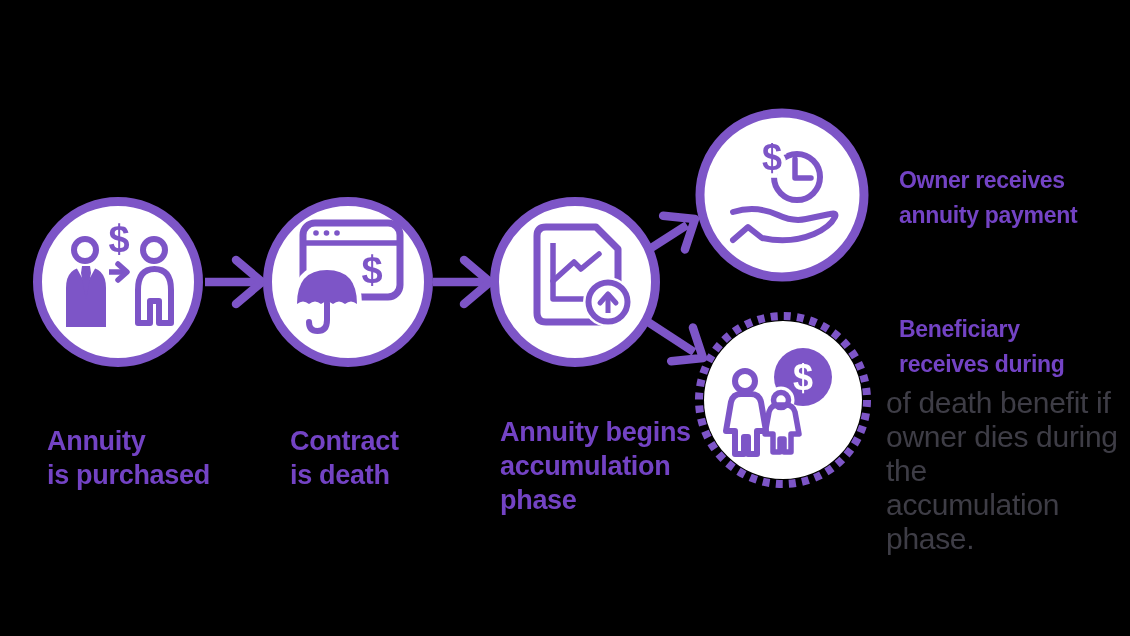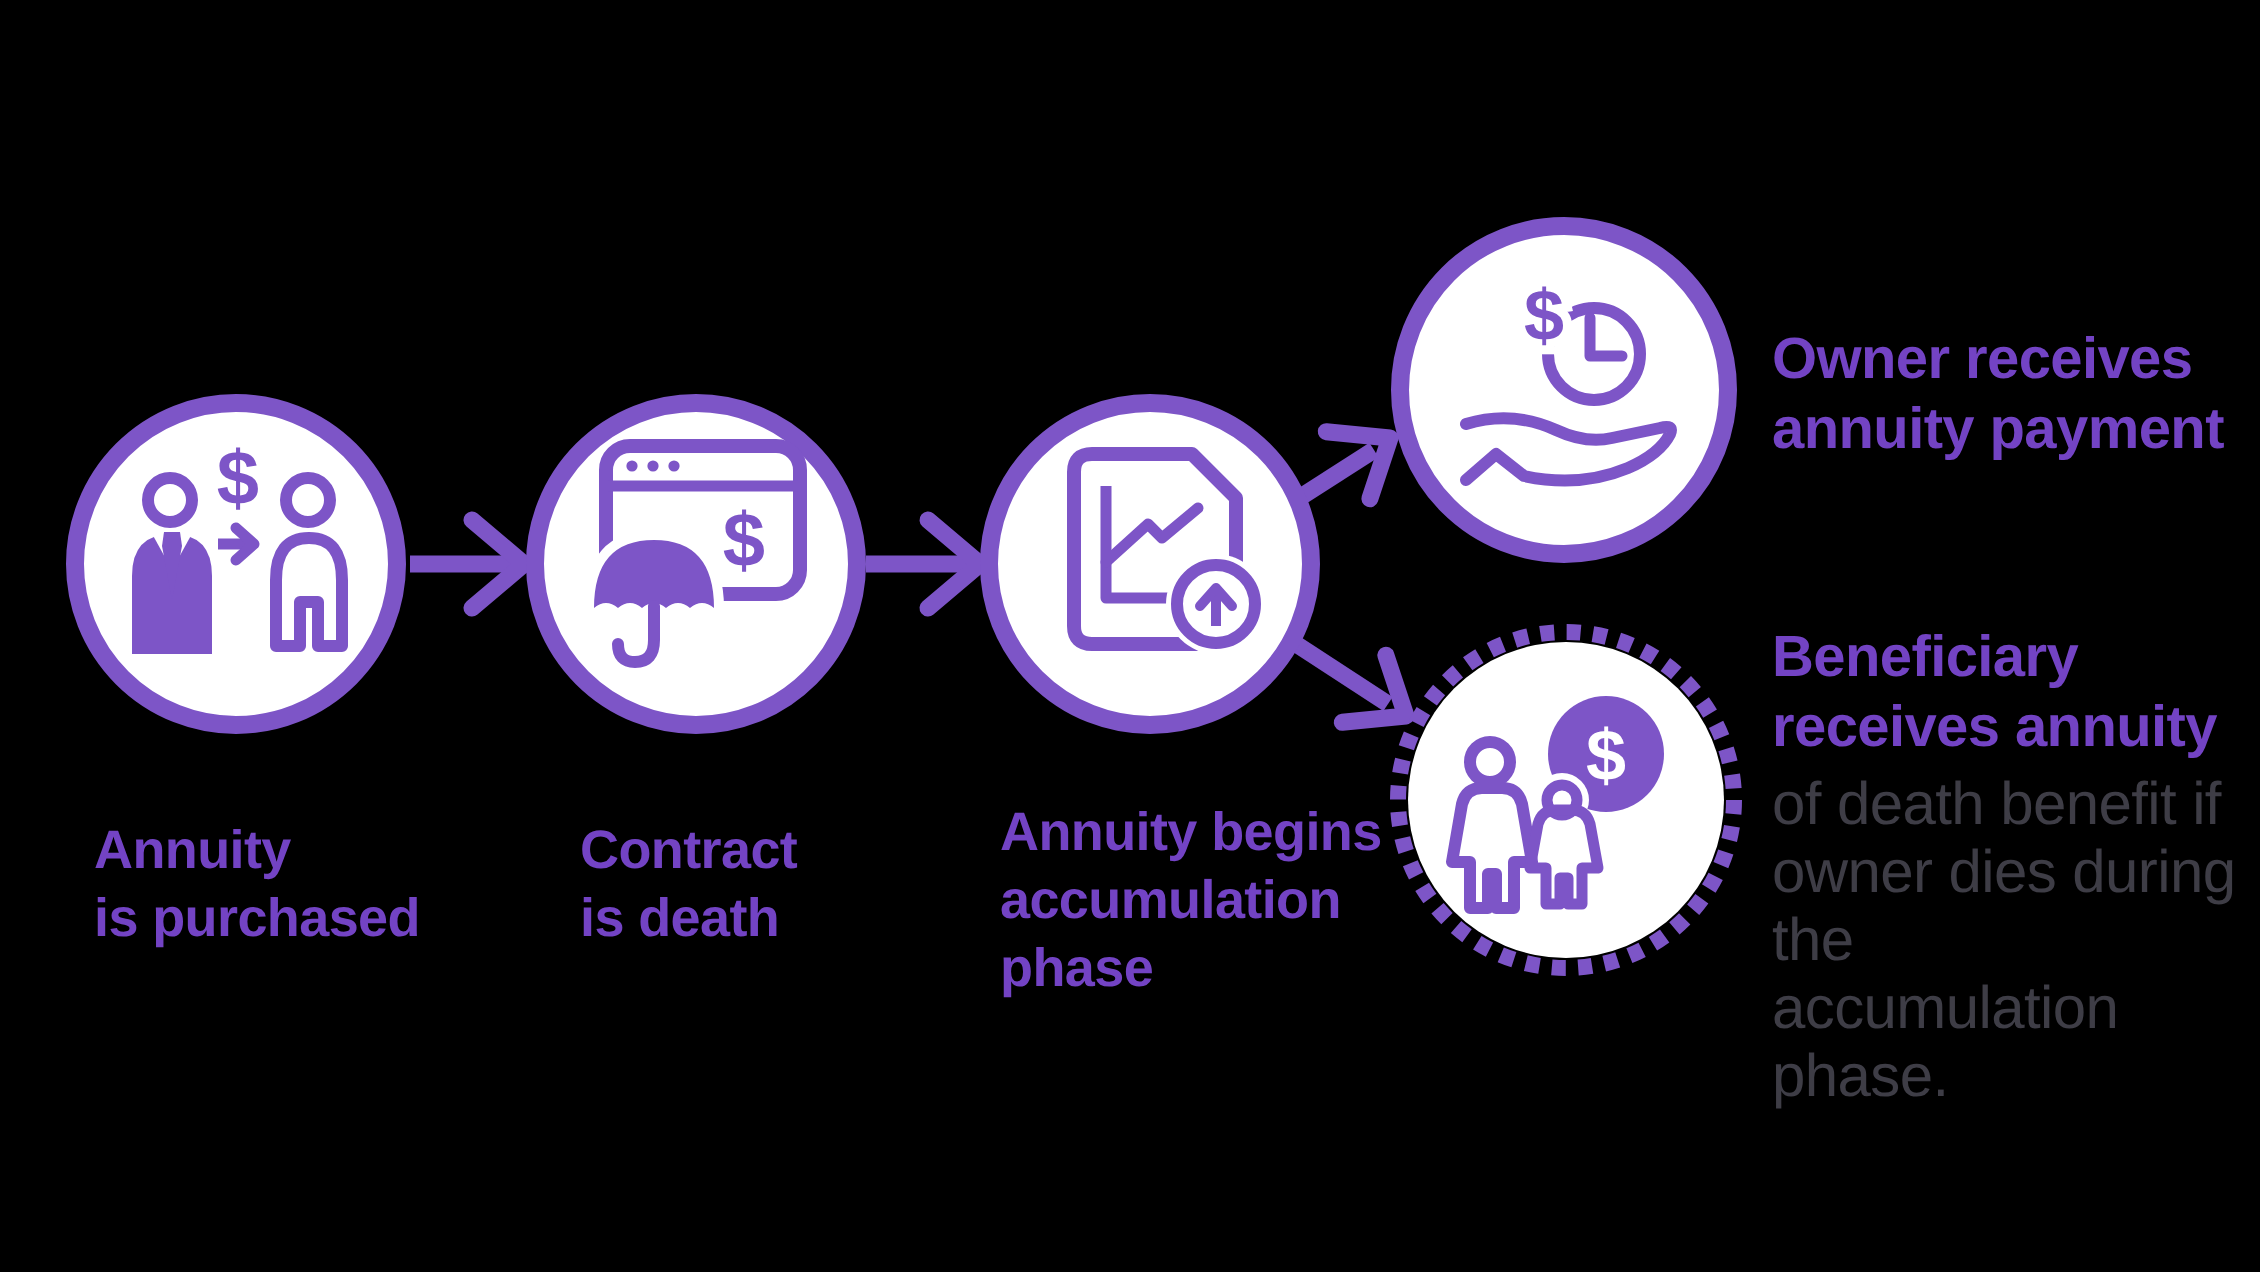--- a/index.html
+++ b/index.html
@@ -30,25 +30,25 @@
     font-family:"Liberation Sans","DejaVu Sans",sans-serif; font-weight:bold;
     font-size:38px; fill:var(--c-primary); text-anchor:middle;
   }
   .dollar.white { fill:var(--c-circle_fill); }
   .dollar.halo { paint-order:stroke; stroke:var(--c-circle_fill); stroke-width:9px; }
 
   
   .abs { position:absolute; }
   .step-label {
     color:var(--c-heading); font-weight:700; font-size:27px; line-height:34px;
-    white-space:pre-line; letter-spacing:-0.3px;
+    white-space:pre-line; letter-spacing:-0.3px;margin-top:16px;
   }
   .outcome-title {
-    color:var(--c-heading); font-weight:700; font-size:29px; line-height:35px;
-    white-space:pre-line; letter-spacing:-0.3px;
+    color:var(--c-heading); font-weight:700; font-size:23px; line-height:35px;
+    white-space:pre-line; letter-spacing:-0.3px;margin-left:13px;
   }
   .outcome-body {
     color:var(--c-body); font-weight:400; font-size:30px; line-height:34px;
     white-space:pre-line; margin-top:4px; letter-spacing:-0.3px;
   }
   #label-step-1 { left:47px;  top:408px; }
   #label-step-2 { left:290px; top:408px; }
   #label-step-3 { left:500px; top:399px; }
   #outcome-top-label    { left:886px; top:163px; }
   #outcome-bottom-block { left:886px; top:312px; width:235px; }
@@ -185,19 +185,19 @@
 
   <div class="abs step-label" id="label-step-3">Annuity begins
 accumulation
 phase</div>
 
   <div class="abs outcome-title" id="outcome-top-label">Owner receives
 annuity payment</div>
 
   <div class="abs" id="outcome-bottom-block">
     <div class="outcome-title">Beneficiary
-receives annuity</div>
+receives during</div>
     <div class="outcome-body">of death benefit if
 owner dies during the
 accumulation phase.</div>
   </div>
 
 </div>
 
 </body></html>

